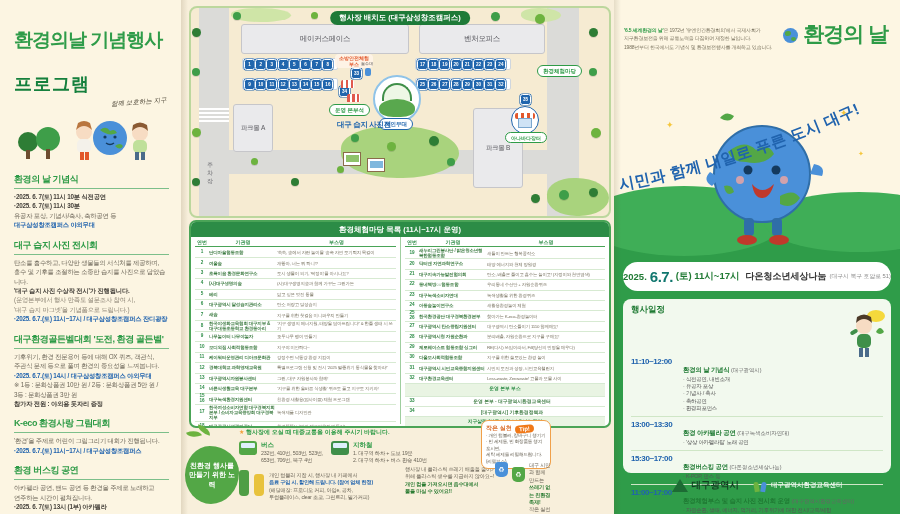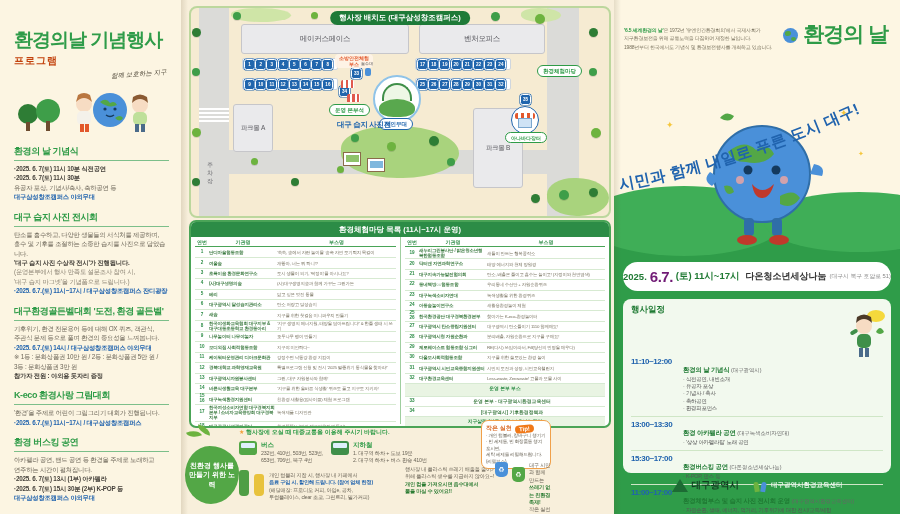--- a/index.html
+++ b/index.html
@@ -4,21 +4,21 @@
 <style>
   html,body{margin:0;padding:0;background:#e8e0cd;}
   .page{position:relative;width:900px;height:514px;overflow:hidden;background:#f8efdb;
         font-family:"Liberation Sans","DejaVu Sans",sans-serif;}
   
   .fold{position:absolute;top:0;bottom:0;width:7px;pointer-events:none;z-index:50;
         background:linear-gradient(90deg,rgba(90,70,30,.14),rgba(90,70,30,0));}
   
   .panel-left{position:absolute;left:0;top:0;width:181px;height:514px;background:#fcf5e2;padding:30px 12px 0 14px;box-sizing:border-box;}
   .lp-title{font-size:19px;font-weight:bold;color:#2f9c49;letter-spacing:-1px;line-height:1.05;}
-  .lp-sub{font-size:10px;font-weight:bold;color:#c2410c;letter-spacing:1px;margin-top:4px;}
+  .lp-sub{font-size:18px;font-weight:bold;color:#15803d;letter-spacing:1px;margin-top:22px;}
   .lp-illy{position:relative;height:66px;margin-top:2px;}
   .lp-doodle{position:absolute;right:2px;top:0;font-size:6.5px;color:#4c4536;transform:rotate(-4deg);font-style:italic;}
   .sec{margin-top:9px;}
   .sec-h{font-size:9px;font-weight:bold;color:#2e9b47;border-bottom:1px solid #7cbf8a;padding-bottom:2px;margin-bottom:3px;letter-spacing:-0.4px;}
   .ln{font-size:6.3px;color:#6a6457;line-height:1.5;letter-spacing:-0.2px;}
   .ln.date{color:#44403a;font-weight:bold;}
   .ln.blue{color:#2063ae;font-weight:bold;}
   .ln.note{color:#8a8273;}
   
   .panel-mid{position:absolute;left:181px;top:0;width:370px;height:514px;background:#f8efdb;}
@@ -111,21 +111,21 @@
   .rp-logo{position:absolute;right:12px;top:20px;font-size:21px;font-weight:bold;color:#2e9b47;letter-spacing:-1px;}
   .rp-logo .globe{display:inline-block;width:15px;height:15px;border-radius:50%;background:#4a90d9;position:relative;vertical-align:-2px;}
   .rp-logo .globe:before{content:"";position:absolute;left:2px;top:3px;width:6px;height:5px;background:#53a746;border-radius:50% 40% 60% 50%;}
   .rp-logo .globe:after{content:"";position:absolute;right:2px;bottom:2px;width:5px;height:4px;background:#53a746;border-radius:50%;}
   .arc-svg{position:absolute;left:0;top:78px;width:286px;height:120px;z-index:4;}
   .earth{position:absolute;left:88px;top:112px;width:126px;height:136px;z-index:3;}
   .spark{position:absolute;color:#f5c63c;font-size:9px;z-index:4;}
   .datebar{position:absolute;left:9px;right:9px;top:262px;height:29px;background:#fff;border-radius:15px;z-index:5;
        display:flex;align-items:center;justify-content:center;gap:3px;white-space:nowrap;}
   .db-a{font-size:9.5px;font-weight:bold;color:#1f7a33;}
-  .db-day{font-size:15px;font-weight:bold;color:#701a75;letter-spacing:-0.5px;}
+  .db-day{font-size:15px;font-weight:bold;color:#0f766e;letter-spacing:-0.5px;}
   .db-venue{font-size:9px;font-weight:bold;color:#333;margin-left:3px;}
   .db-addr{font-size:5.8px;color:#888;}
   .sched{position:absolute;left:9px;right:9px;top:299px;height:174px;background:#f2f9ee;border-radius:8px;z-index:5;
        padding:5px 8px;box-sizing:border-box;}
   .sched-title{font-size:8.5px;font-weight:bold;color:#1f7a33;margin-bottom:2px;}
   .srow{display:grid;grid-template-columns:52px 1fr;border-top:1px solid #cfe6c6;padding:2.5px 0;}
   .srow:first-of-type{border-top:none;margin-top:38px;}
   .stime{font-size:8px;font-weight:bold;color:#2063ae;letter-spacing:-0.4px;}
   .shead{line-height:1.2;}
   .stitle{font-size:6.4px;font-weight:bold;color:#1f7a33;letter-spacing:-0.2px;}

